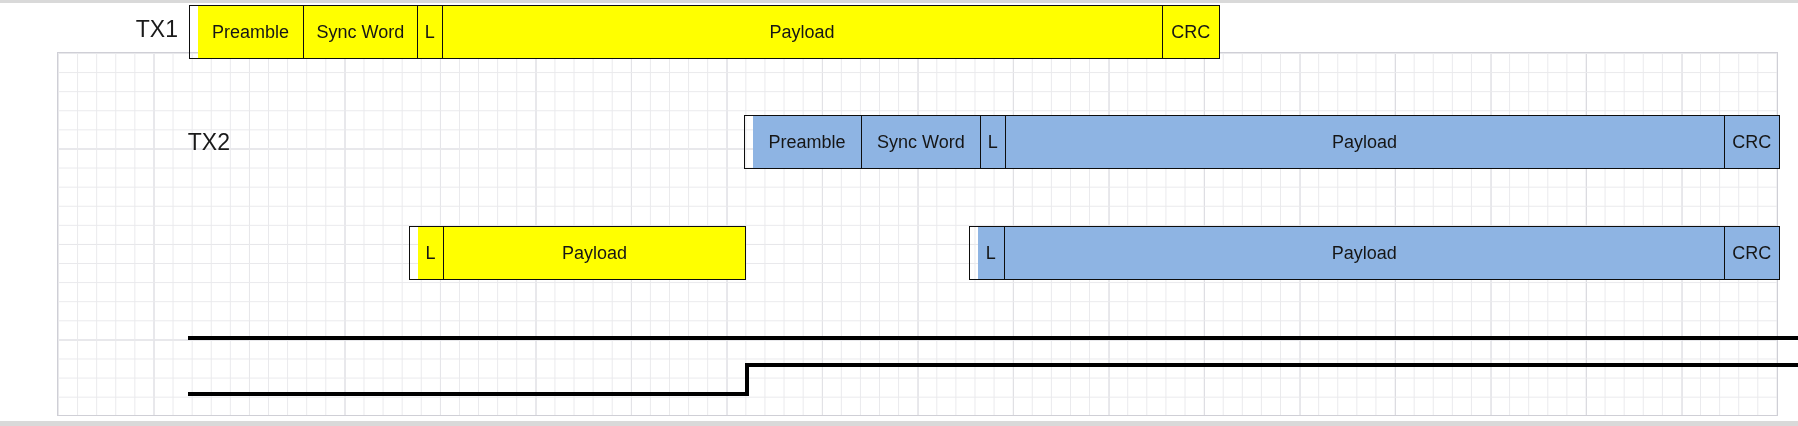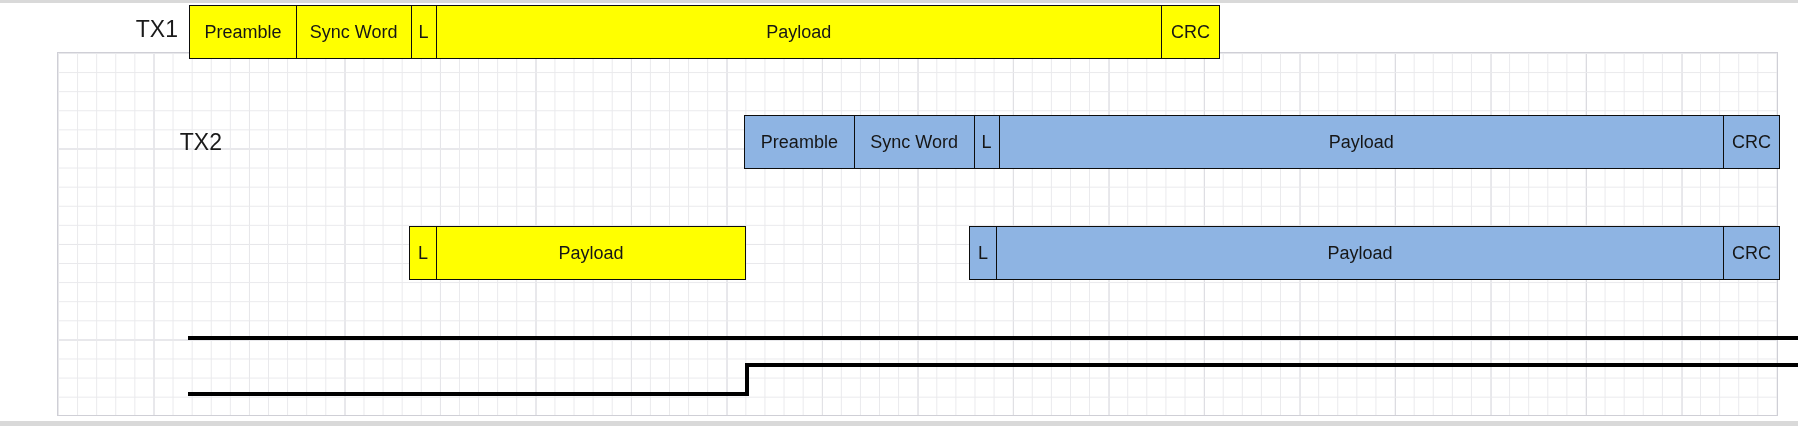--- a/index.html
+++ b/index.html
@@ -61,20 +61,21 @@
     white-space: nowrap;
     font-family: "Liberation Sans", sans-serif;
   }
   
   .packet {
     position: absolute;
     display: flex;
     box-sizing: border-box;
     border: 1.6px solid #0d0d0d;
     height: 54px;
+    padding-left: 8px;
   }
   .packet .field {
     box-sizing: border-box;
     display: flex;
     align-items: center;
     justify-content: center;
     font-size: 18px;
     color: #161616;
     white-space: nowrap;
     overflow: hidden;
@@ -112,21 +113,21 @@
   <div class="row-label" style="left:0px; top:20px; width:178px;">TX1</div>
 
   <div class="packet yellow" style="left:189px; top:5px; width:1031px;">
     <div class="field" style="width:107px;">Preamble</div>
     <div class="field" style="width:115px;">Sync Word</div>
     <div class="field" style="width:25px;">L</div>
     <div class="field" style="width:727px;">Payload</div>
     <div class="field" style="width:57px;">CRC</div>
   </div>
 
-  <div class="row-label" style="left:4px; top:133px; width:178px;padding-left:40px;">TX2</div>
+  <div class="row-label" style="left:12px; top:133px; width:178px;padding-left:40px;">TX2</div>
 
   <div class="packet blue" style="left:744px; top:115px; width:1036px;">
     <div class="field" style="width:110px;">Preamble</div>
     <div class="field" style="width:120px;">Sync Word</div>
     <div class="field" style="width:25px;">L</div>
     <div class="field" style="width:726px;">Payload</div>
     <div class="field" style="width:55px;">CRC</div>
   </div>
 
 

